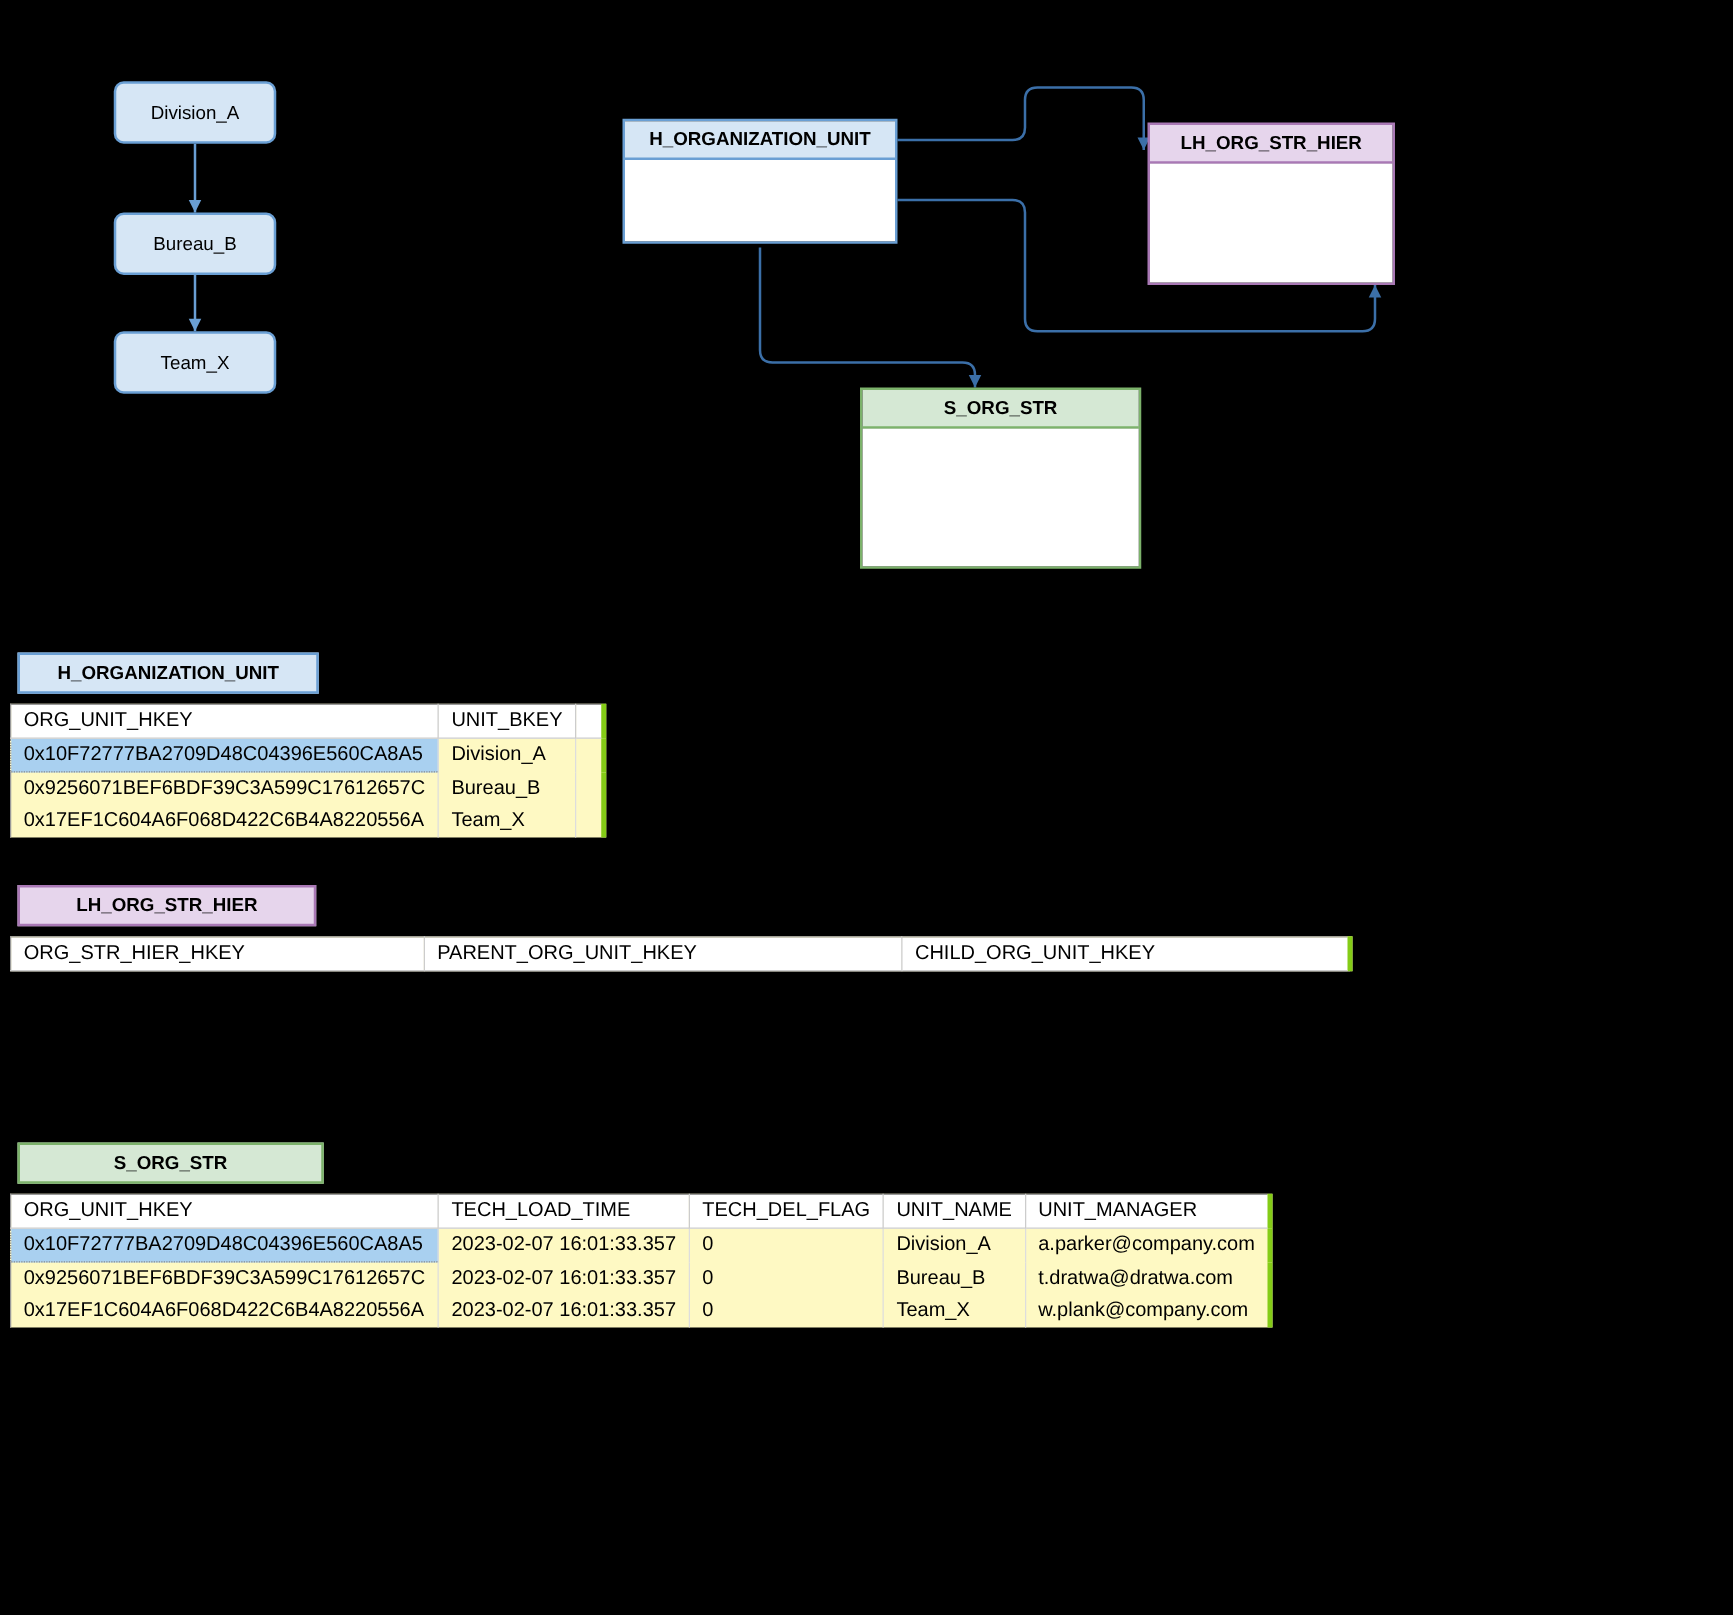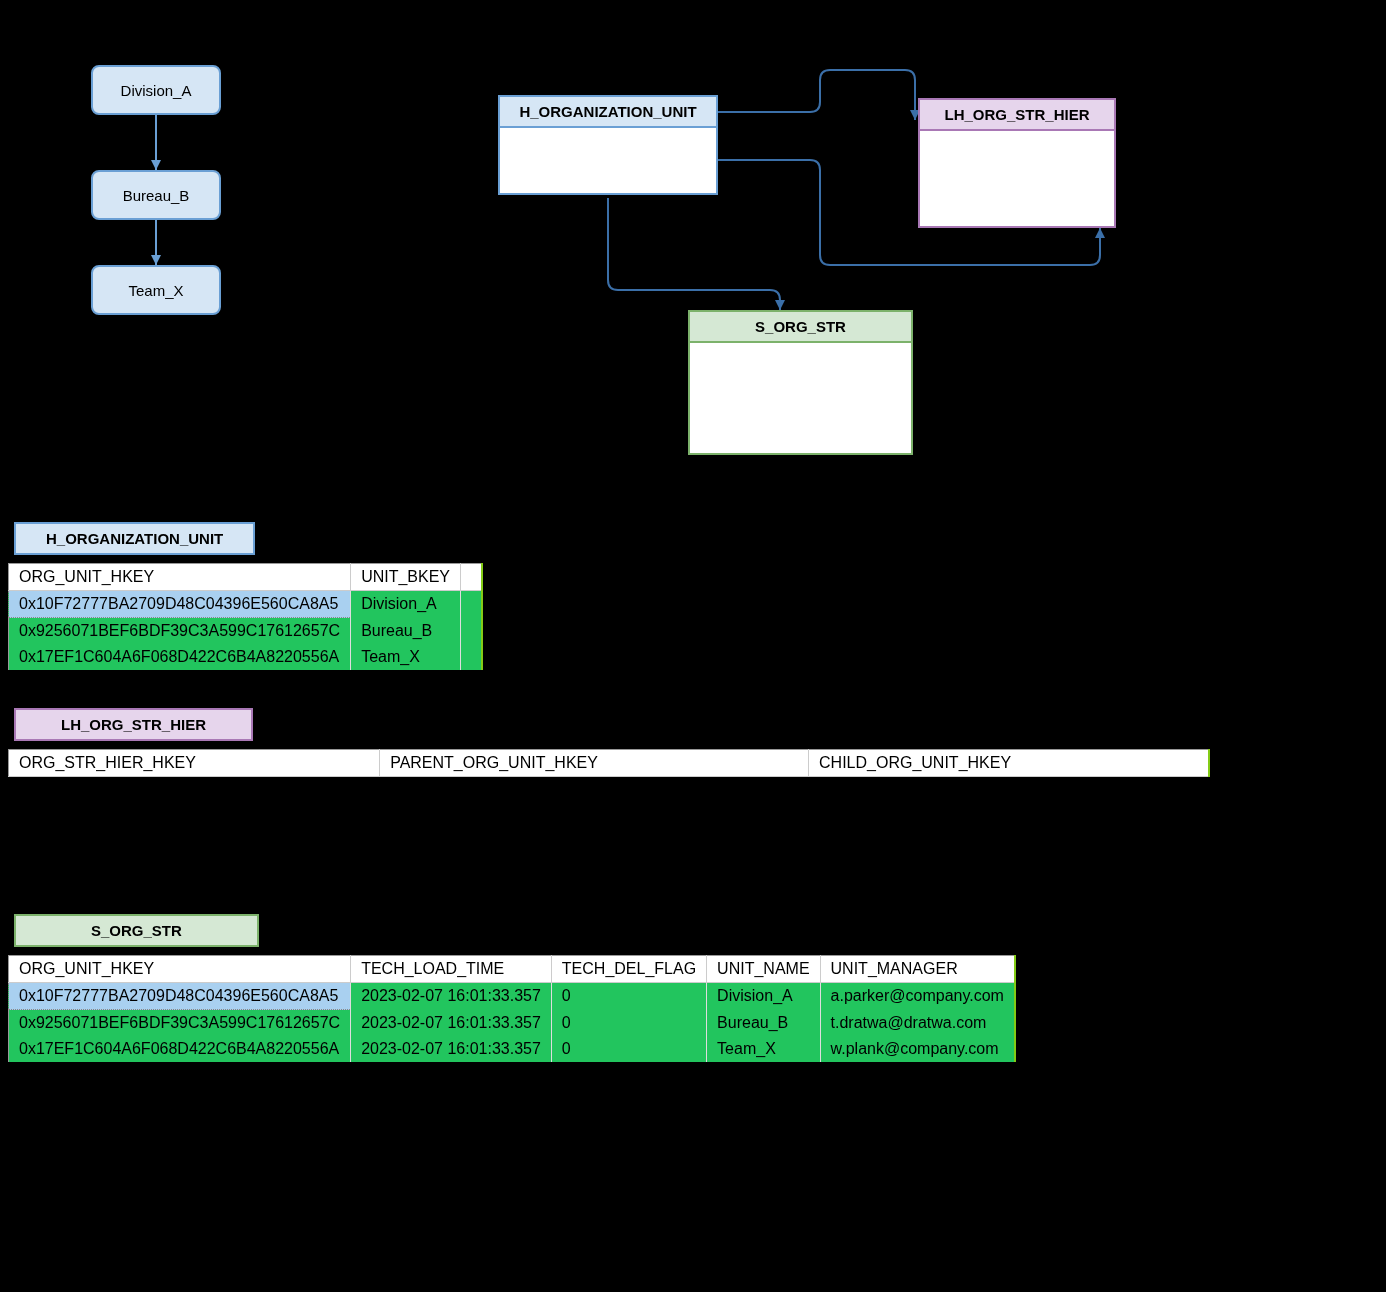--- a/index.html
+++ b/index.html
@@ -66,45 +66,45 @@
     font-size: 15px;
     border: 2px solid;
     margin-bottom: 8px;
   }
   .t-h-org { background: #d6e6f5; border-color: #6a9fd4; }
   .t-lh-org { background: #e6d5ec; border-color: #a978b5; }
   .t-s-org { background: #d5e8d4; border-color: #7cb26b; }
 
   table.data {
     border-collapse: collapse;
-    background: #22c55e;
+    background: #fef9c3;
     font-size: 16px;
   }
   table.data th, table.data td {
     padding: 4px 10px;
     text-align: left;
     border: 1px solid #ccc;
     border-bottom: none;
     border-top: none;
     white-space: nowrap;
   }
   table.data th {
     font-weight: normal;
     border-bottom: 1px solid #ccc;
     background: #fff;
   }
   table.data tr:first-child th { border-top: 1px solid #999; }
   table.data tr th:first-child, table.data tr td:first-child { border-left: 1px solid #999; }
-  table.data tr td.last-col, table.data tr th.last-col { border-right: 2px solid #84cc16; }
+  table.data tr td.last-col, table.data tr th.last-col { border-right: 4px solid #84cc16; }
   .hl { background: #a9d0f0; border: 1px dotted #888 !important; }
   table.data td { border-left: 1px solid #ddd; border-right: 1px solid #ddd; }
   .section1 { top: 522px; }
   .section2 { top: 708px; }
   .section3 { top: 914px; }
-  .wide { width: 1202px; }
+  .wide { width: 1074px; }
   .label-offset { margin-left: 6px; }
 </style>
 </head>
 <body>
 
 <div class="diagram">
 
   <svg class="conn" width="1386" height="420">
 
     <line x1="156" y1="55" x2="156" y2="110" stroke="#6a9fd4" stroke-width="2"></line>

